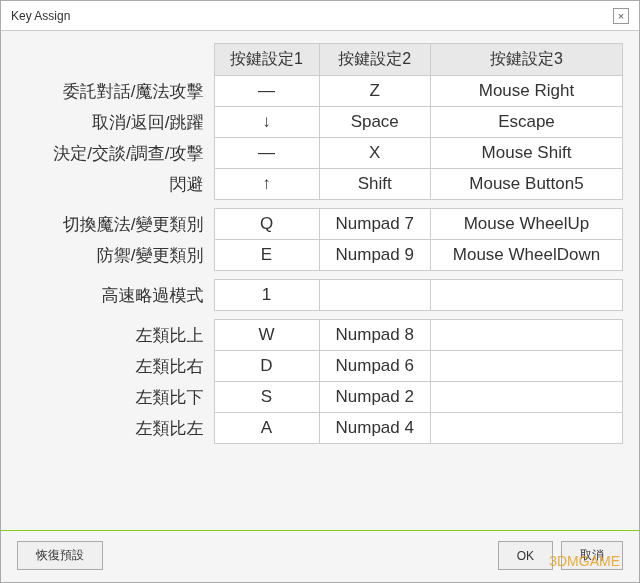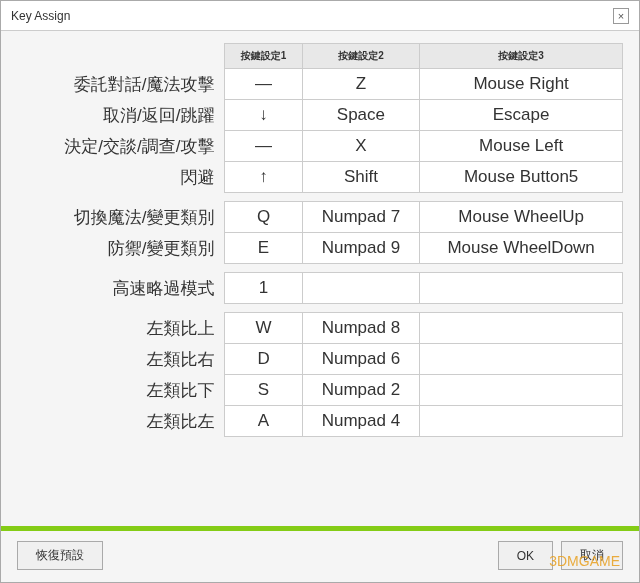--- a/index.html
+++ b/index.html
@@ -53,23 +53,23 @@
     }
     table.key-table {
       width: 100%;
       border-collapse: collapse;
     }
     table.key-table thead tr th {
       background: #e8e8e8;
       border: 1px solid #ccc;
       text-align: center;
       padding: 5px 8px;
-      font-weight: bold;
-      color: #333;
-      font-size: 10px;
+      font-weight: normal;
+      color: #333;
+      font-size: 16px;
     }
     table.key-table thead tr th:first-child {
       background: transparent;
       border: none;
     }
     table.key-table tbody tr td {
       border: 1px solid #ccc;
       padding: 4px 8px;
       text-align: center;
       background: #fff;
@@ -89,21 +89,21 @@
     table.key-table tbody tr.spacer td {
       background: transparent;
       border: none;
       height: 8px;
     }
     .footer {
       display: flex;
       align-items: center;
       justify-content: space-between;
       padding: 10px 16px 12px 16px;
-      border-top: 5px solid #84cc16;
+      border-top: 1px solid #84cc16;
       margin-top: 10px;
     }
     .footer-left {}
     .footer-right {
       display: flex;
       gap: 8px;
     }
     .btn {
       background: #f0f0f0;
       border: 1px solid #aaa;
@@ -156,21 +156,21 @@
             <tr>
               <td>取消/返回/跳躍</td>
               <td>↓</td>
               <td>Space</td>
               <td>Escape</td>
             </tr>
             <tr>
               <td>決定/交談/調查/攻擊</td>
               <td>—</td>
               <td>X</td>
-              <td>Mouse Left</td>
+              <td>Mouse Shift</td>
             </tr>
             <tr>
               <td>閃避</td>
               <td>↑</td>
               <td>Shift</td>
               <td>Mouse Button5</td>
             </tr>
             <tr class="spacer">
               <td colspan="4"></td>
             </tr>

